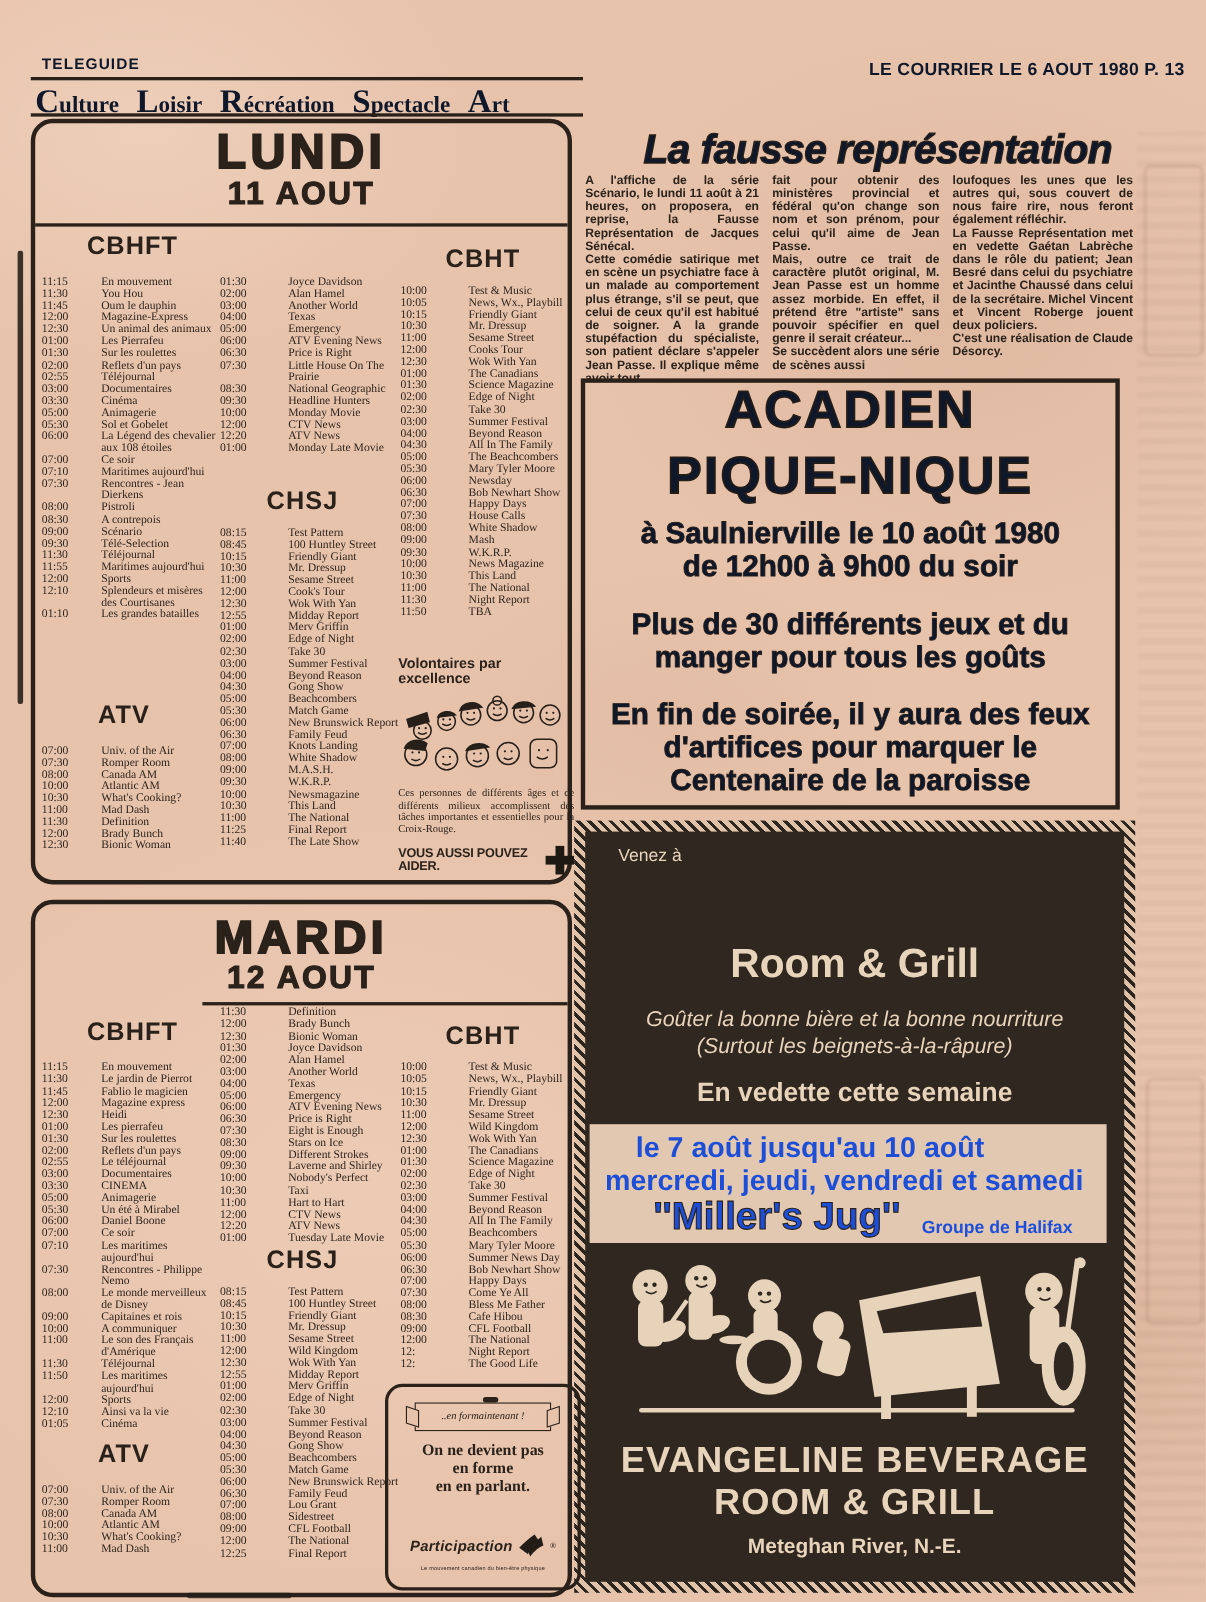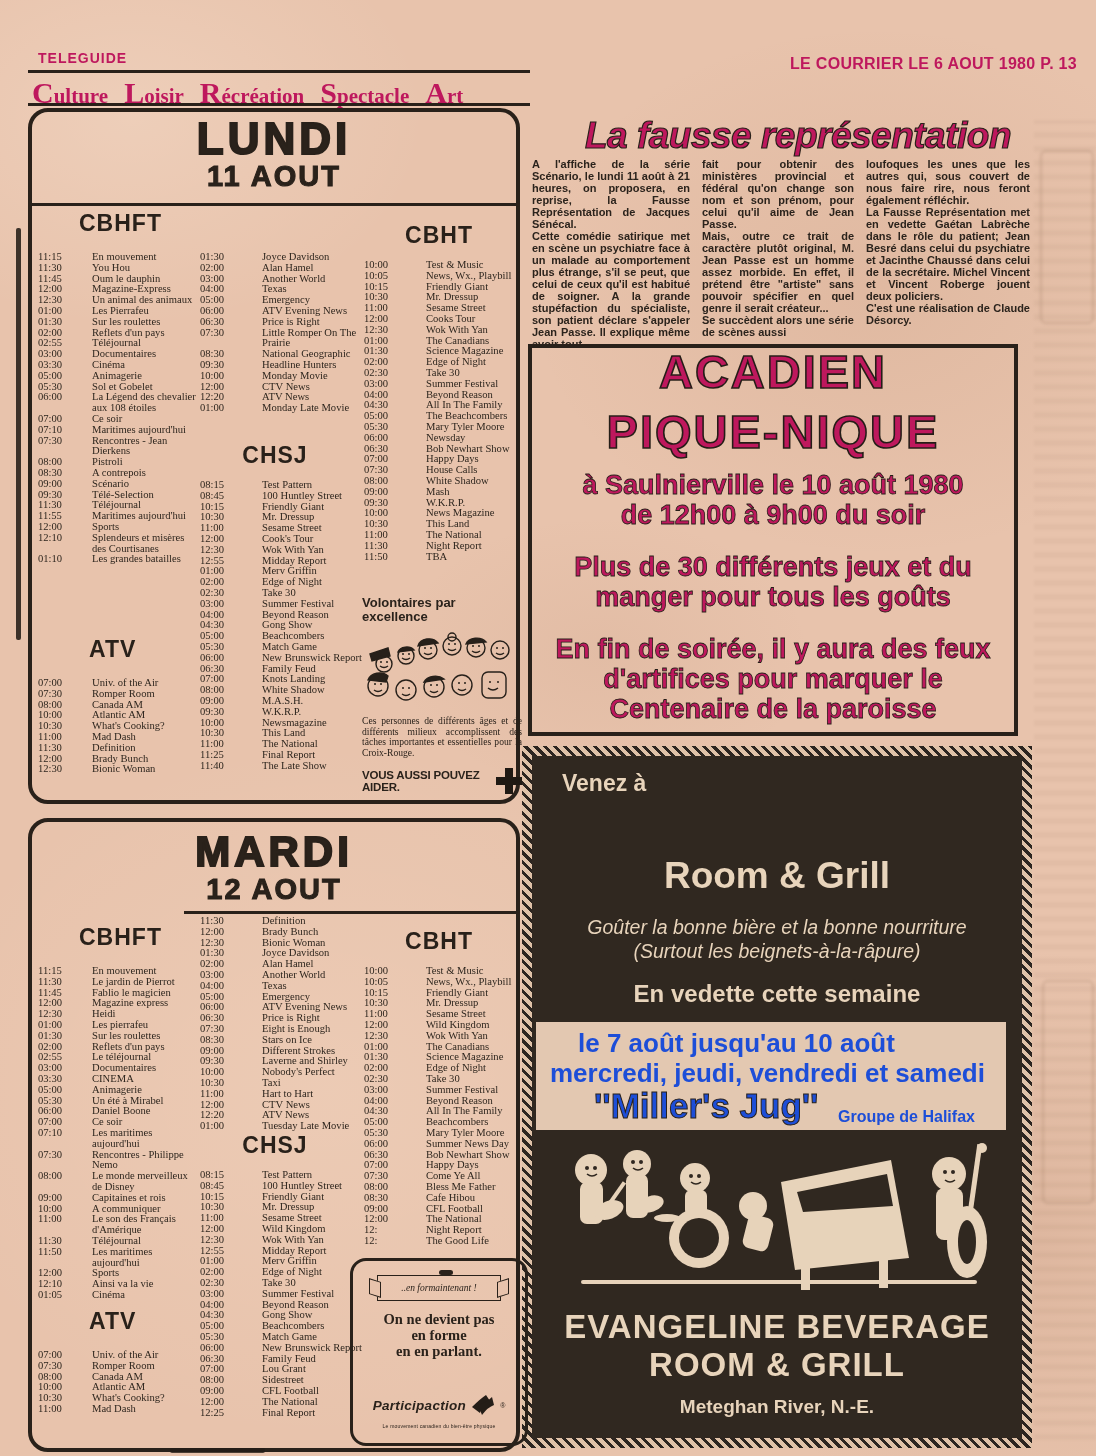--- a/index.html
+++ b/index.html
@@ -9,21 +9,21 @@
     font-family:"Liberation Sans",sans-serif;color:#2a221b;
   }
   .paper-mottle{position:absolute;inset:0;pointer-events:none;
     background:
       radial-gradient(420px 300px at 12% 8%, rgba(255,240,225,.25), transparent 70%),
       radial-gradient(500px 380px at 80% 20%, rgba(150,95,60,.10), transparent 70%),
       radial-gradient(600px 500px at 30% 75%, rgba(255,238,220,.18), transparent 70%),
       radial-gradient(420px 420px at 92% 85%, rgba(140,85,55,.12), transparent 70%),
       radial-gradient(300px 200px at 55% 45%, rgba(150,100,70,.07), transparent 70%);
   }
-  .ink{color:#be185d;}
+  .ink{color:#0f172a;}
   
   .teleguide{position:absolute;left:38px;top:50px;font-size:14px;font-weight:bold;letter-spacing:1px;}
   .rule{position:absolute;background:#29211a;height:3px;}
   .masthead{position:absolute;left:32px;top:76px;width:500px;font-family:"Liberation Serif",serif;font-weight:bold;white-space:nowrap;}
   .masthead .w{margin-right:12px;}
   .masthead .cap{font-size:30px;}
   .masthead .rest{font-size:21px;}
   .paper-ref{position:absolute;left:790px;top:55px;font-size:16px;font-weight:bold;letter-spacing:.3px;}
   
   .day-box{position:absolute;border:4px solid #29211a;border-radius:20px;}
@@ -58,21 +58,21 @@
   .picnic{position:absolute;left:528px;top:344px;width:482px;height:384px;border:4px solid #29211a;text-align:center;}
   .picnic .big{font-size:47px;line-height:48px;font-weight:bold;letter-spacing:2px;-webkit-text-stroke:1.6px #241d17;}
   .picnic .med{font-size:27px;line-height:30px;font-weight:bold;-webkit-text-stroke:.8px #241d17;}
   .picnic .p1{margin-top:12px;}
   .picnic .p3{margin:14px auto 0;width:430px;}
   .picnic .p5{margin:22px auto 0;width:440px;}
   
   .evang{position:absolute;left:522px;top:746px;width:510px;height:702px;
     background:repeating-linear-gradient(45deg,#2c2520 0 3px,#dfc2a8 3px 7px);}
   .evang .panel{position:absolute;inset:10px;background:#302820;color:#e8d4bb;}
-  .evang .venez{position:absolute;left:30px;top:14px;font-size:23px;font-weight:bold;}
+  .evang .venez{position:absolute;left:30px;top:14px;font-size:16px;font-weight:normal;}
   .evang .t1{position:absolute;left:0;right:0;top:56px;text-align:center;font-size:37px;font-weight:bold;}
   .evang .t2{position:absolute;left:0;right:0;top:99px;text-align:center;font-size:37px;font-weight:bold;}
   .evang .it{position:absolute;left:0;right:0;text-align:center;font-style:italic;font-size:19.5px;}
   .evang .feat{position:absolute;left:0;right:0;top:224px;text-align:center;font-size:24px;font-weight:bold;}
   .evang .band{position:absolute;left:4px;right:16px;top:266px;height:108px;background:#e3c8b1;color:#1d4ed8;}
   .evang .band .d1{position:absolute;left:42px;top:6px;font-size:26px;font-weight:bold;}
   .evang .band .d2{position:absolute;left:14px;top:36px;font-size:26px;font-weight:bold;}
   .evang .band .mj{position:absolute;left:58px;top:64px;font-size:35px;font-weight:bold;-webkit-text-stroke:1px #29211a;}
   .evang .band .grp{position:absolute;left:302px;top:86px;font-size:16px;font-weight:bold;}
   .evang .illus{position:absolute;left:25px;top:384px;}
@@ -303,21 +303,21 @@
         <li>
           <span class="t">06:00</span>
           <span class="p">ATV Evening News</span>
         </li>
         <li>
           <span class="t">06:30</span>
           <span class="p">Price is Right</span>
         </li>
         <li>
           <span class="t">07:30</span>
-          <span class="p">Little Romper On The Prairie</span>
+          <span class="p">Little House On The Prairie</span>
         </li>
         <li>
           <span class="t">08:30</span>
           <span class="p">National Geographic</span>
         </li>
         <li>
           <span class="t">09:30</span>
           <span class="p">Headline Hunters</span>
         </li>
         <li>

